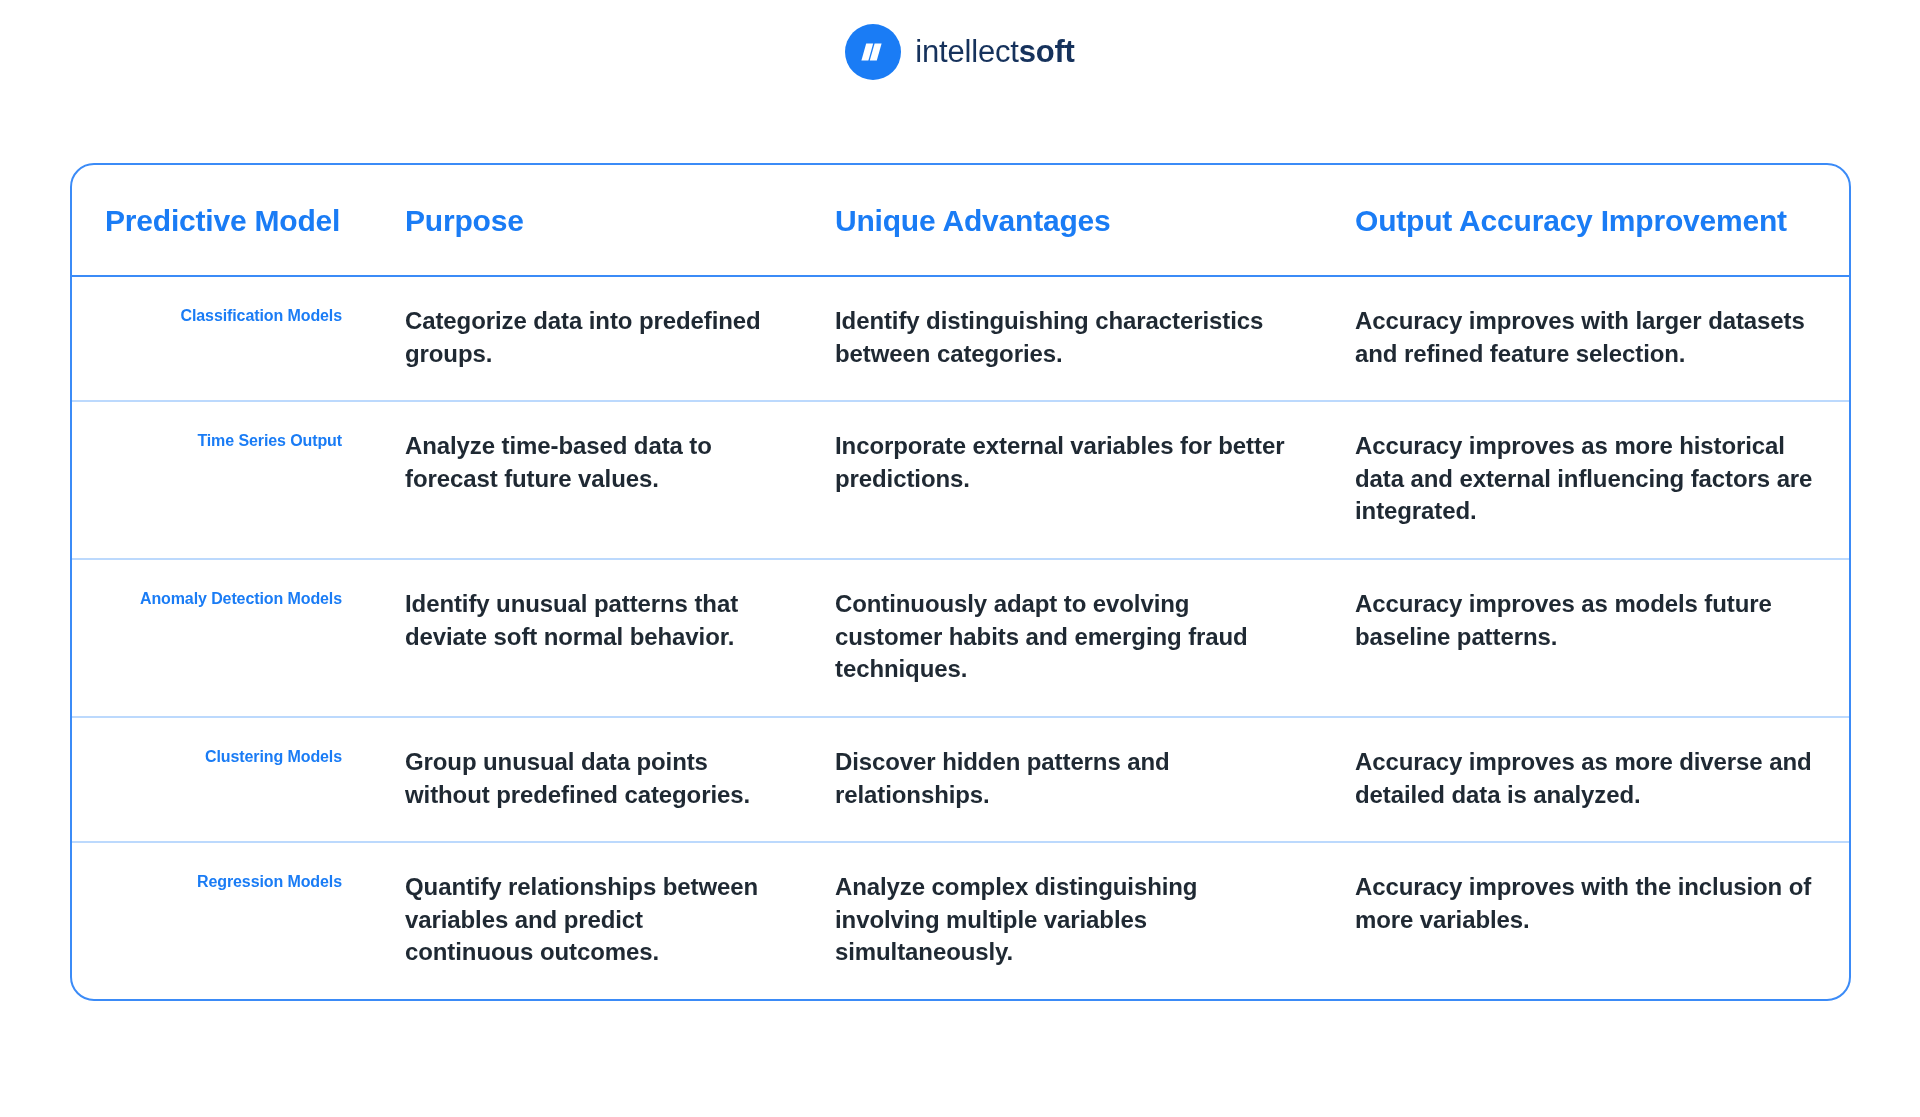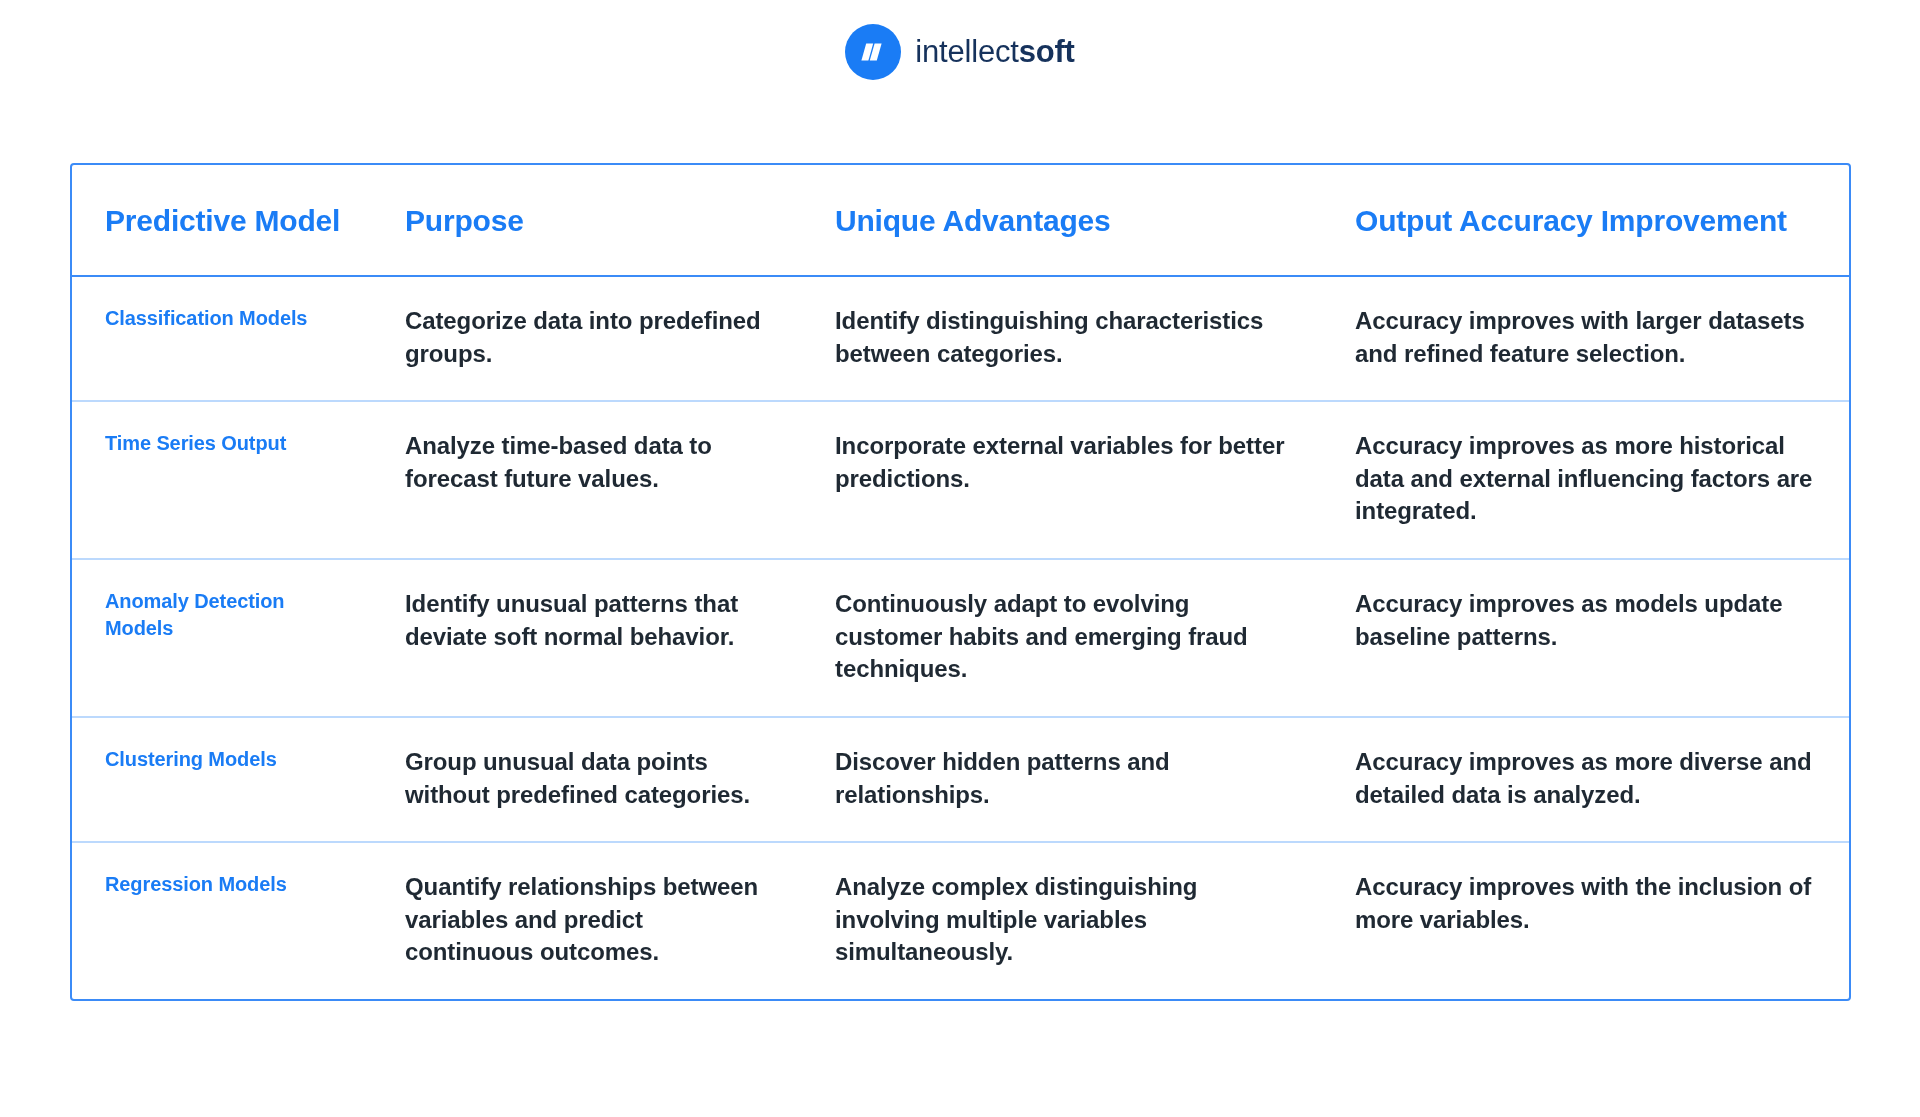--- a/index.html
+++ b/index.html
@@ -53,21 +53,21 @@
     font-weight: 700;
   }
 
   
   .card {
     position: absolute;
     left: 70px;
     top: 163px;
     width: 1781px;
     border: 2px solid #3b8bf7;
-    border-radius: 4px;
+    border-radius: 24px;
     background: #ffffff;
     overflow: hidden;
   }
   .table {
     width: 100%;
     border-collapse: collapse;
     table-layout: fixed;
   }
   .table col.c1 { width: 300px; }
   .table col.c2 { width: 430px; }
@@ -92,24 +92,25 @@
   }
   .table tbody td {
     padding: 28px 30px 30px 33px;
     border-top: 2px solid #bcd9fd;
   }
   .table tbody tr:first-child td {
     border-top: none;
   }
   .model-name {
     color: #1a7cf5;
-    font-size: 20px;
+    font-size: 16px;
     line-height: 1.35;
     font-weight: 700;
     letter-spacing: -0.1px;
+    text-align: right;
   }
   .cell-text {
     color: #1f2933;
     font-size: 24px;
     line-height: 1.36;
     font-weight: 700;
     letter-spacing: -0.1px;
   }
   .row-pad-last td { padding-bottom: 44px; }
 </style>
@@ -187,21 +188,21 @@
           <td>
               <div class="model-name">Anomaly Detection Models</div>
             </td>
           <td>
               <div class="cell-text">Identify unusual patterns that deviate soft normal behavior.</div>
             </td>
           <td>
               <div class="cell-text">Continuously adapt to evolving customer habits and emerging fraud techniques.</div>
             </td>
           <td>
-              <div class="cell-text">Accuracy improves as models update baseline patterns.</div>
+              <div class="cell-text">Accuracy improves as models future baseline patterns.</div>
             </td>
         </tr>
         <tr>
           <td>
               <div class="model-name">Clustering Models</div>
             </td>
           <td>
               <div class="cell-text">Group unusual data points without predefined categories.</div>
             </td>
           <td>

